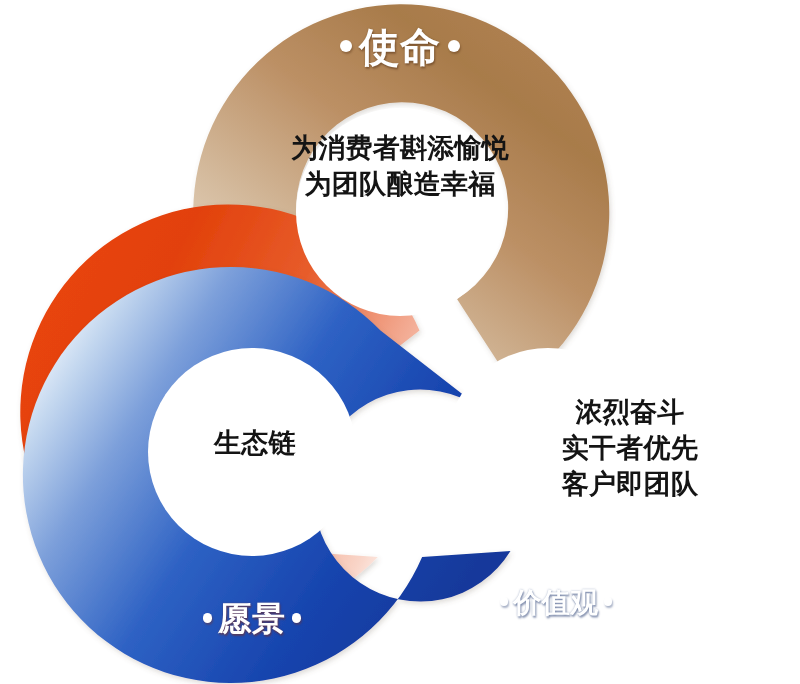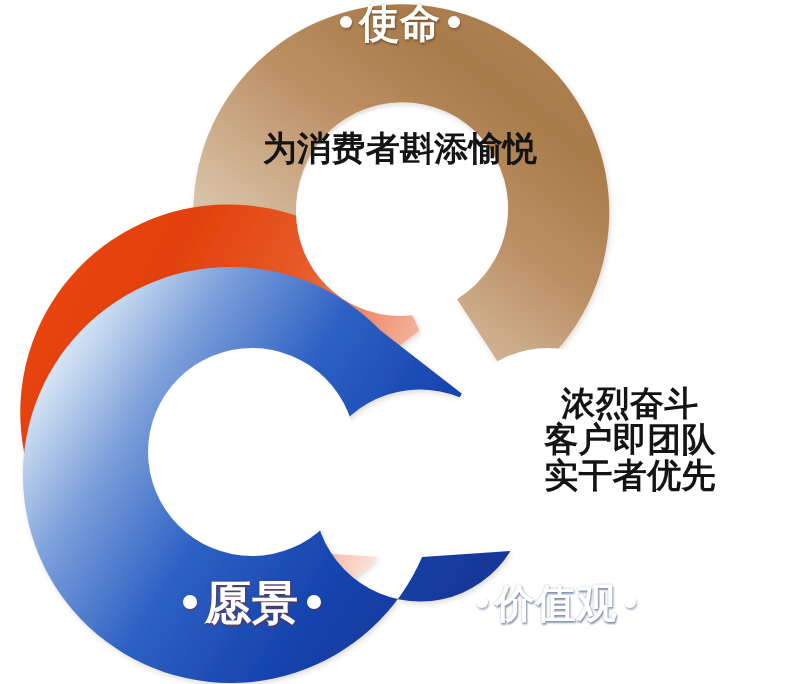--- a/index.html
+++ b/index.html
@@ -31,51 +31,51 @@
   .ring-label .dot{
     display:inline-block;
     vertical-align:0.22em;
     width:.30em;height:.30em;
     border-radius:50%;
     background:#ffffff;
     margin:0 .18em;
     box-shadow:1px 2px 2px rgba(80,45,20,.35);
   }
   #label-mission{
-    left:0;right:0;top:0;text-align:center;
+    left:0;right:0;top:24px;text-align:center;
     font-size:40px;line-height:46px;
   }
   #label-vision{
-    left:112px;width:280px;top:580px;text-align:center;
-    font-size:46px;line-height:46px;
+    left:112px;width:280px;top:596px;text-align:center;
+    font-size:33px;line-height:46px;
     text-shadow:1px 2px 2px rgba(140,40,10,.45),0 0 2px rgba(150,50,20,.35);
   }
   #label-vision .dot{box-shadow:1px 2px 2px rgba(140,40,10,.35);}
   #label-values{
     left:408px;width:296px;top:580px;text-align:center;
-    font-size:40px;line-height:46px;
+    font-size:28px;line-height:46px;
     text-shadow:1px 2px 2px rgba(10,35,95,.45),0 0 2px rgba(15,45,110,.35);
   }
   #label-values .dot{box-shadow:1px 2px 2px rgba(10,35,95,.35);}
 
   
   .ring-body{
     position:absolute;
     color:#141414;
     font-weight:bold;
     text-align:center;
     line-height:36px;
-    font-size:34px;
+    font-size:27px;
     letter-spacing:0.01em;
     user-select:none;
   }
   .ring-body .ln{display:block;white-space:nowrap;}
   #body-mission{ left:250px; width:300px; top:130px; }
   #body-vision{  left:110px; width:290px; top:425px; }
-  #body-values{  left:500px; width:260px; top:385px; }
+  #body-values{  left:500px; width:260px; top:394px; }
 </style>
 </head>
 <body>
 
 <div id="stage">
 
   <svg id="rings" viewBox="0 0 800 684" aria-hidden="true">
     <defs>
 
       <linearGradient id="gradMission" x1="0.82" y1="0.04" x2="0.06" y2="0.98">
@@ -174,28 +174,30 @@
 
     <circle cx="400" cy="212" r="104" fill="#ffffff"></circle>
     <circle cx="252" cy="452" r="104" fill="#ffffff"></circle>
     <circle cx="548" cy="452" r="104" fill="#ffffff"></circle>
   </svg>
 
   <div class="ring-label" id="label-mission"><span class="dot"></span><span>使命</span><span class="dot"></span></div>
 
   <div class="ring-body" id="body-mission">
     <span class="ln">为消费者斟添愉悦</span>
+    <span class="ln">为团队酿造幸福</span>
   </div>
 
   <div class="ring-label" id="label-vision"><span class="dot"></span><span>愿景</span><span class="dot"></span></div>
 
   <div class="ring-body" id="body-vision">
+    <span class="ln">生态链</span>
   </div>
 
   <div class="ring-label" id="label-values"><span class="dot"></span><span>价值观</span><span class="dot"></span></div>
 
   <div class="ring-body" id="body-values">
     <span class="ln">浓烈奋斗</span>
+    <span class="ln">实干者优先</span>
     <span class="ln">客户即团队</span>
-    <span class="ln">实干者优先</span>
   </div>
 
 </div>
 
 </body></html>

